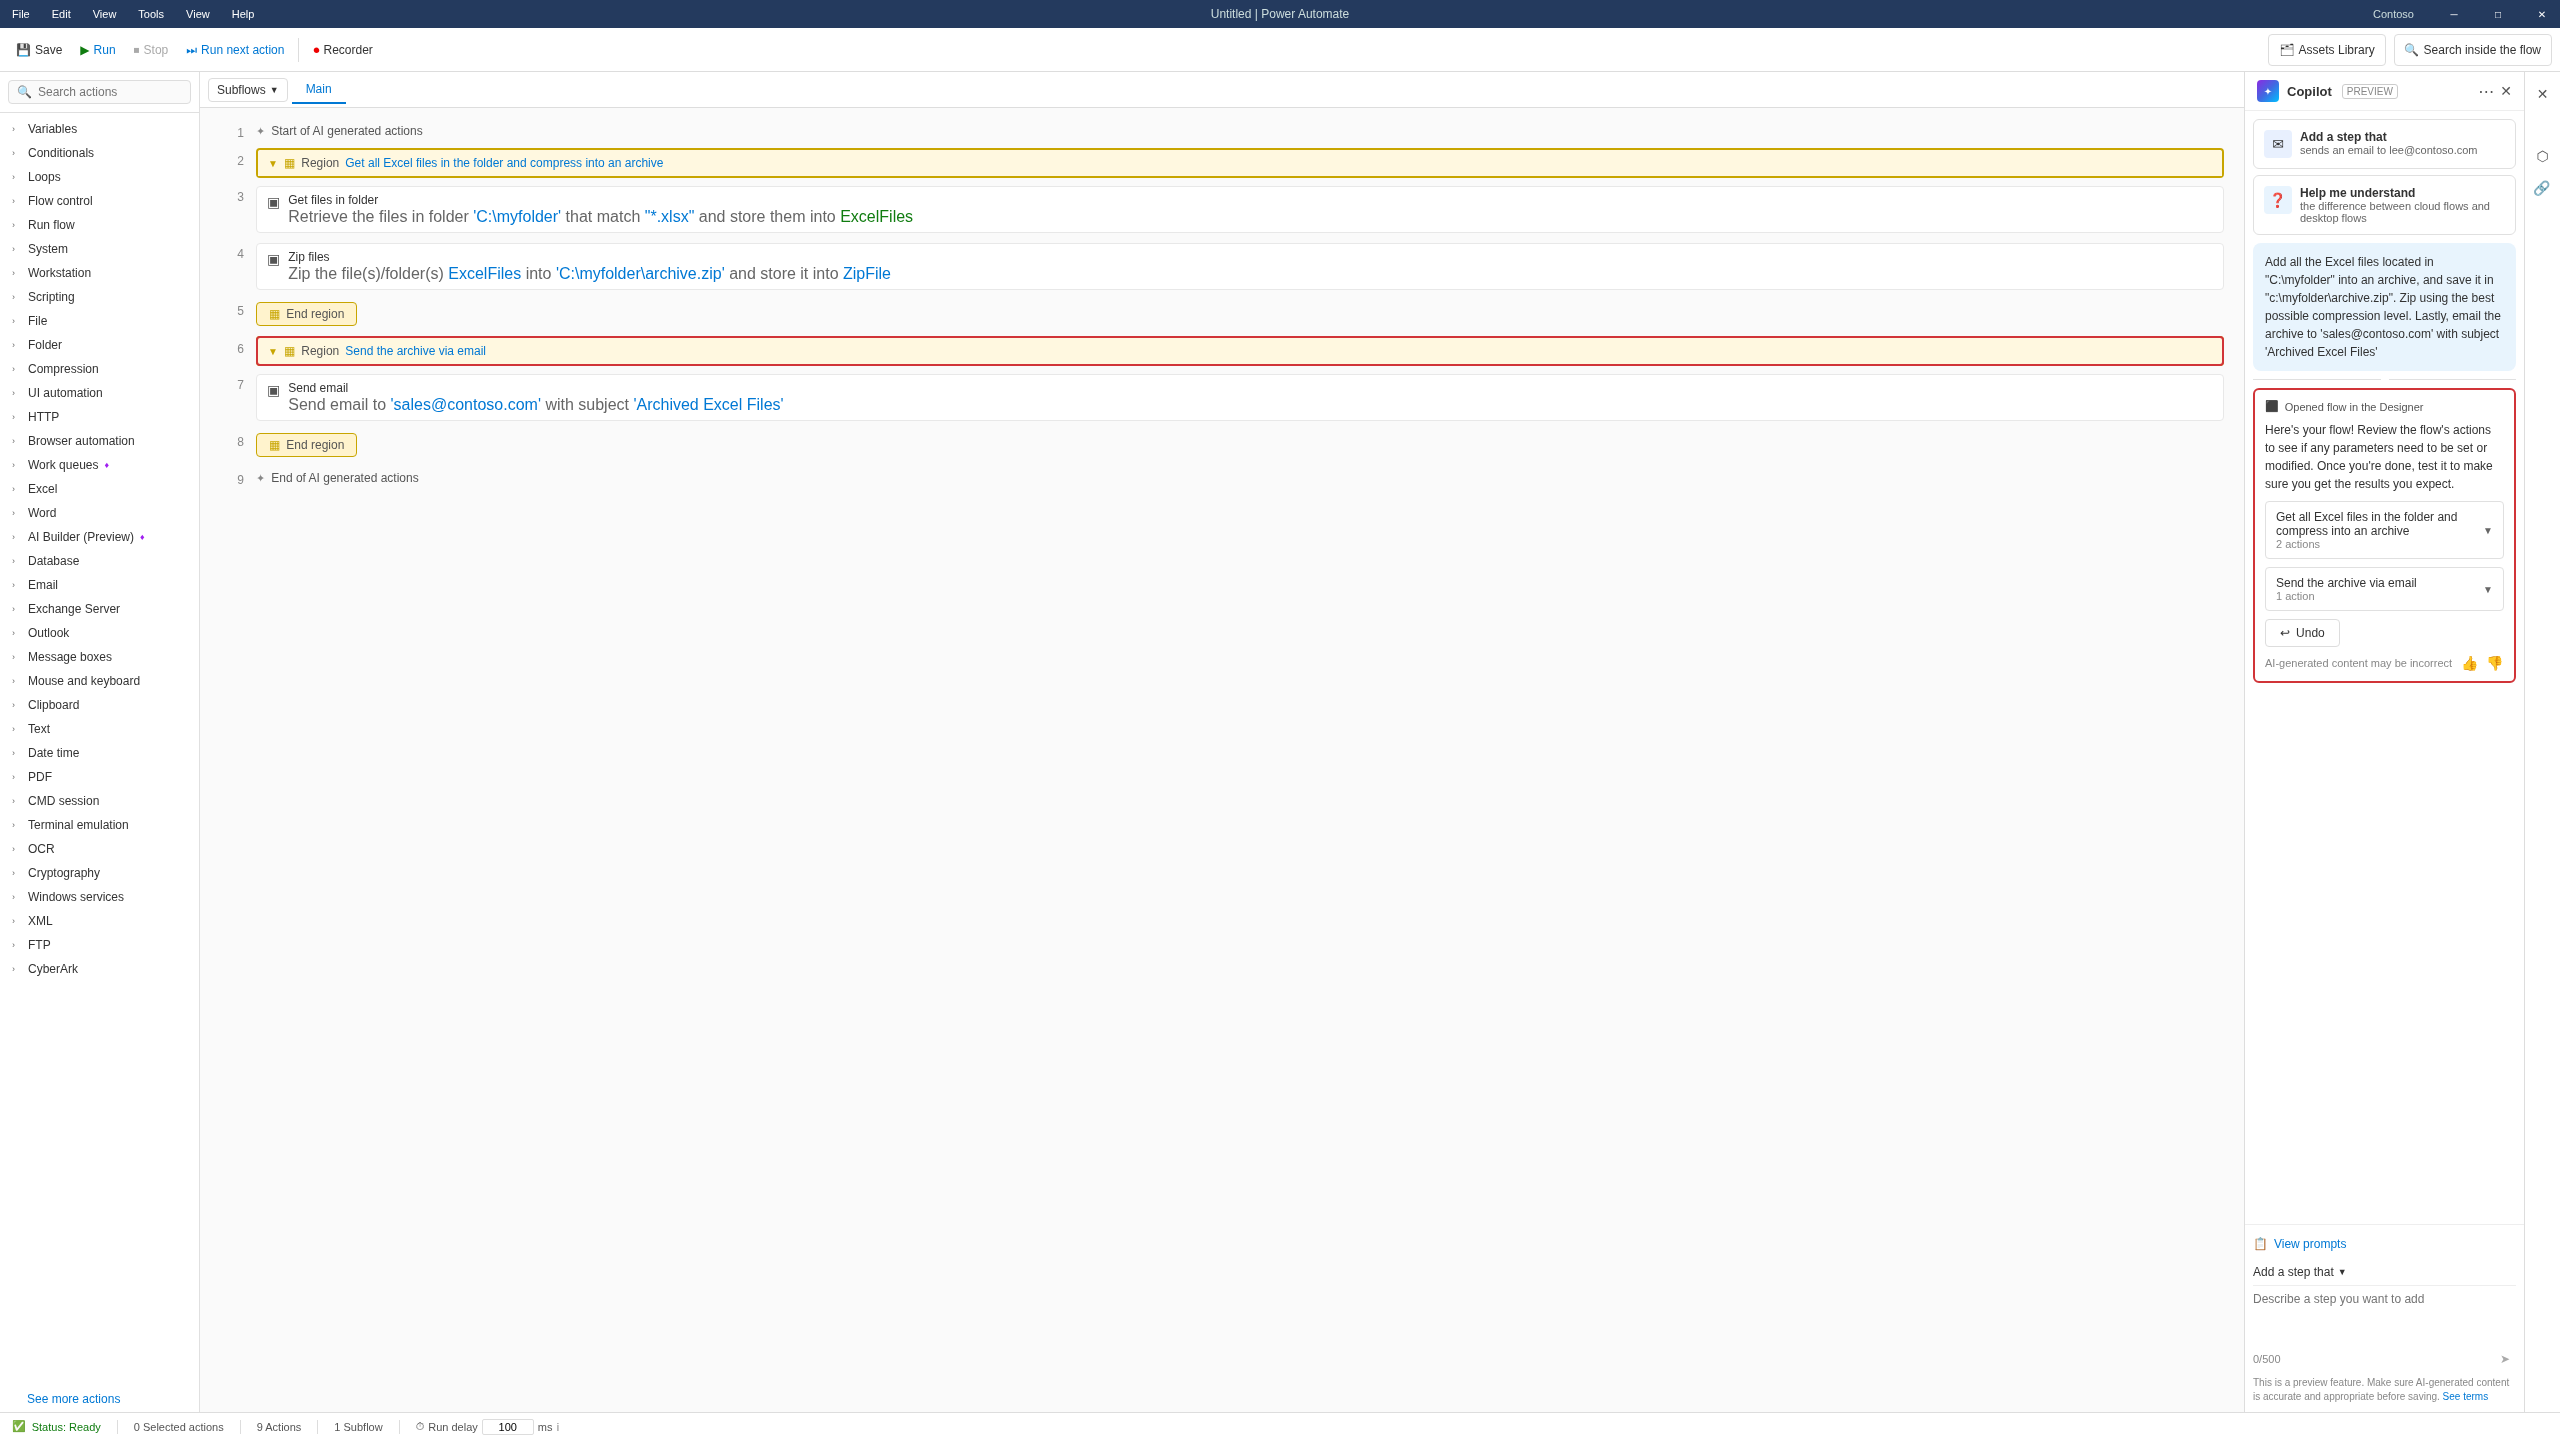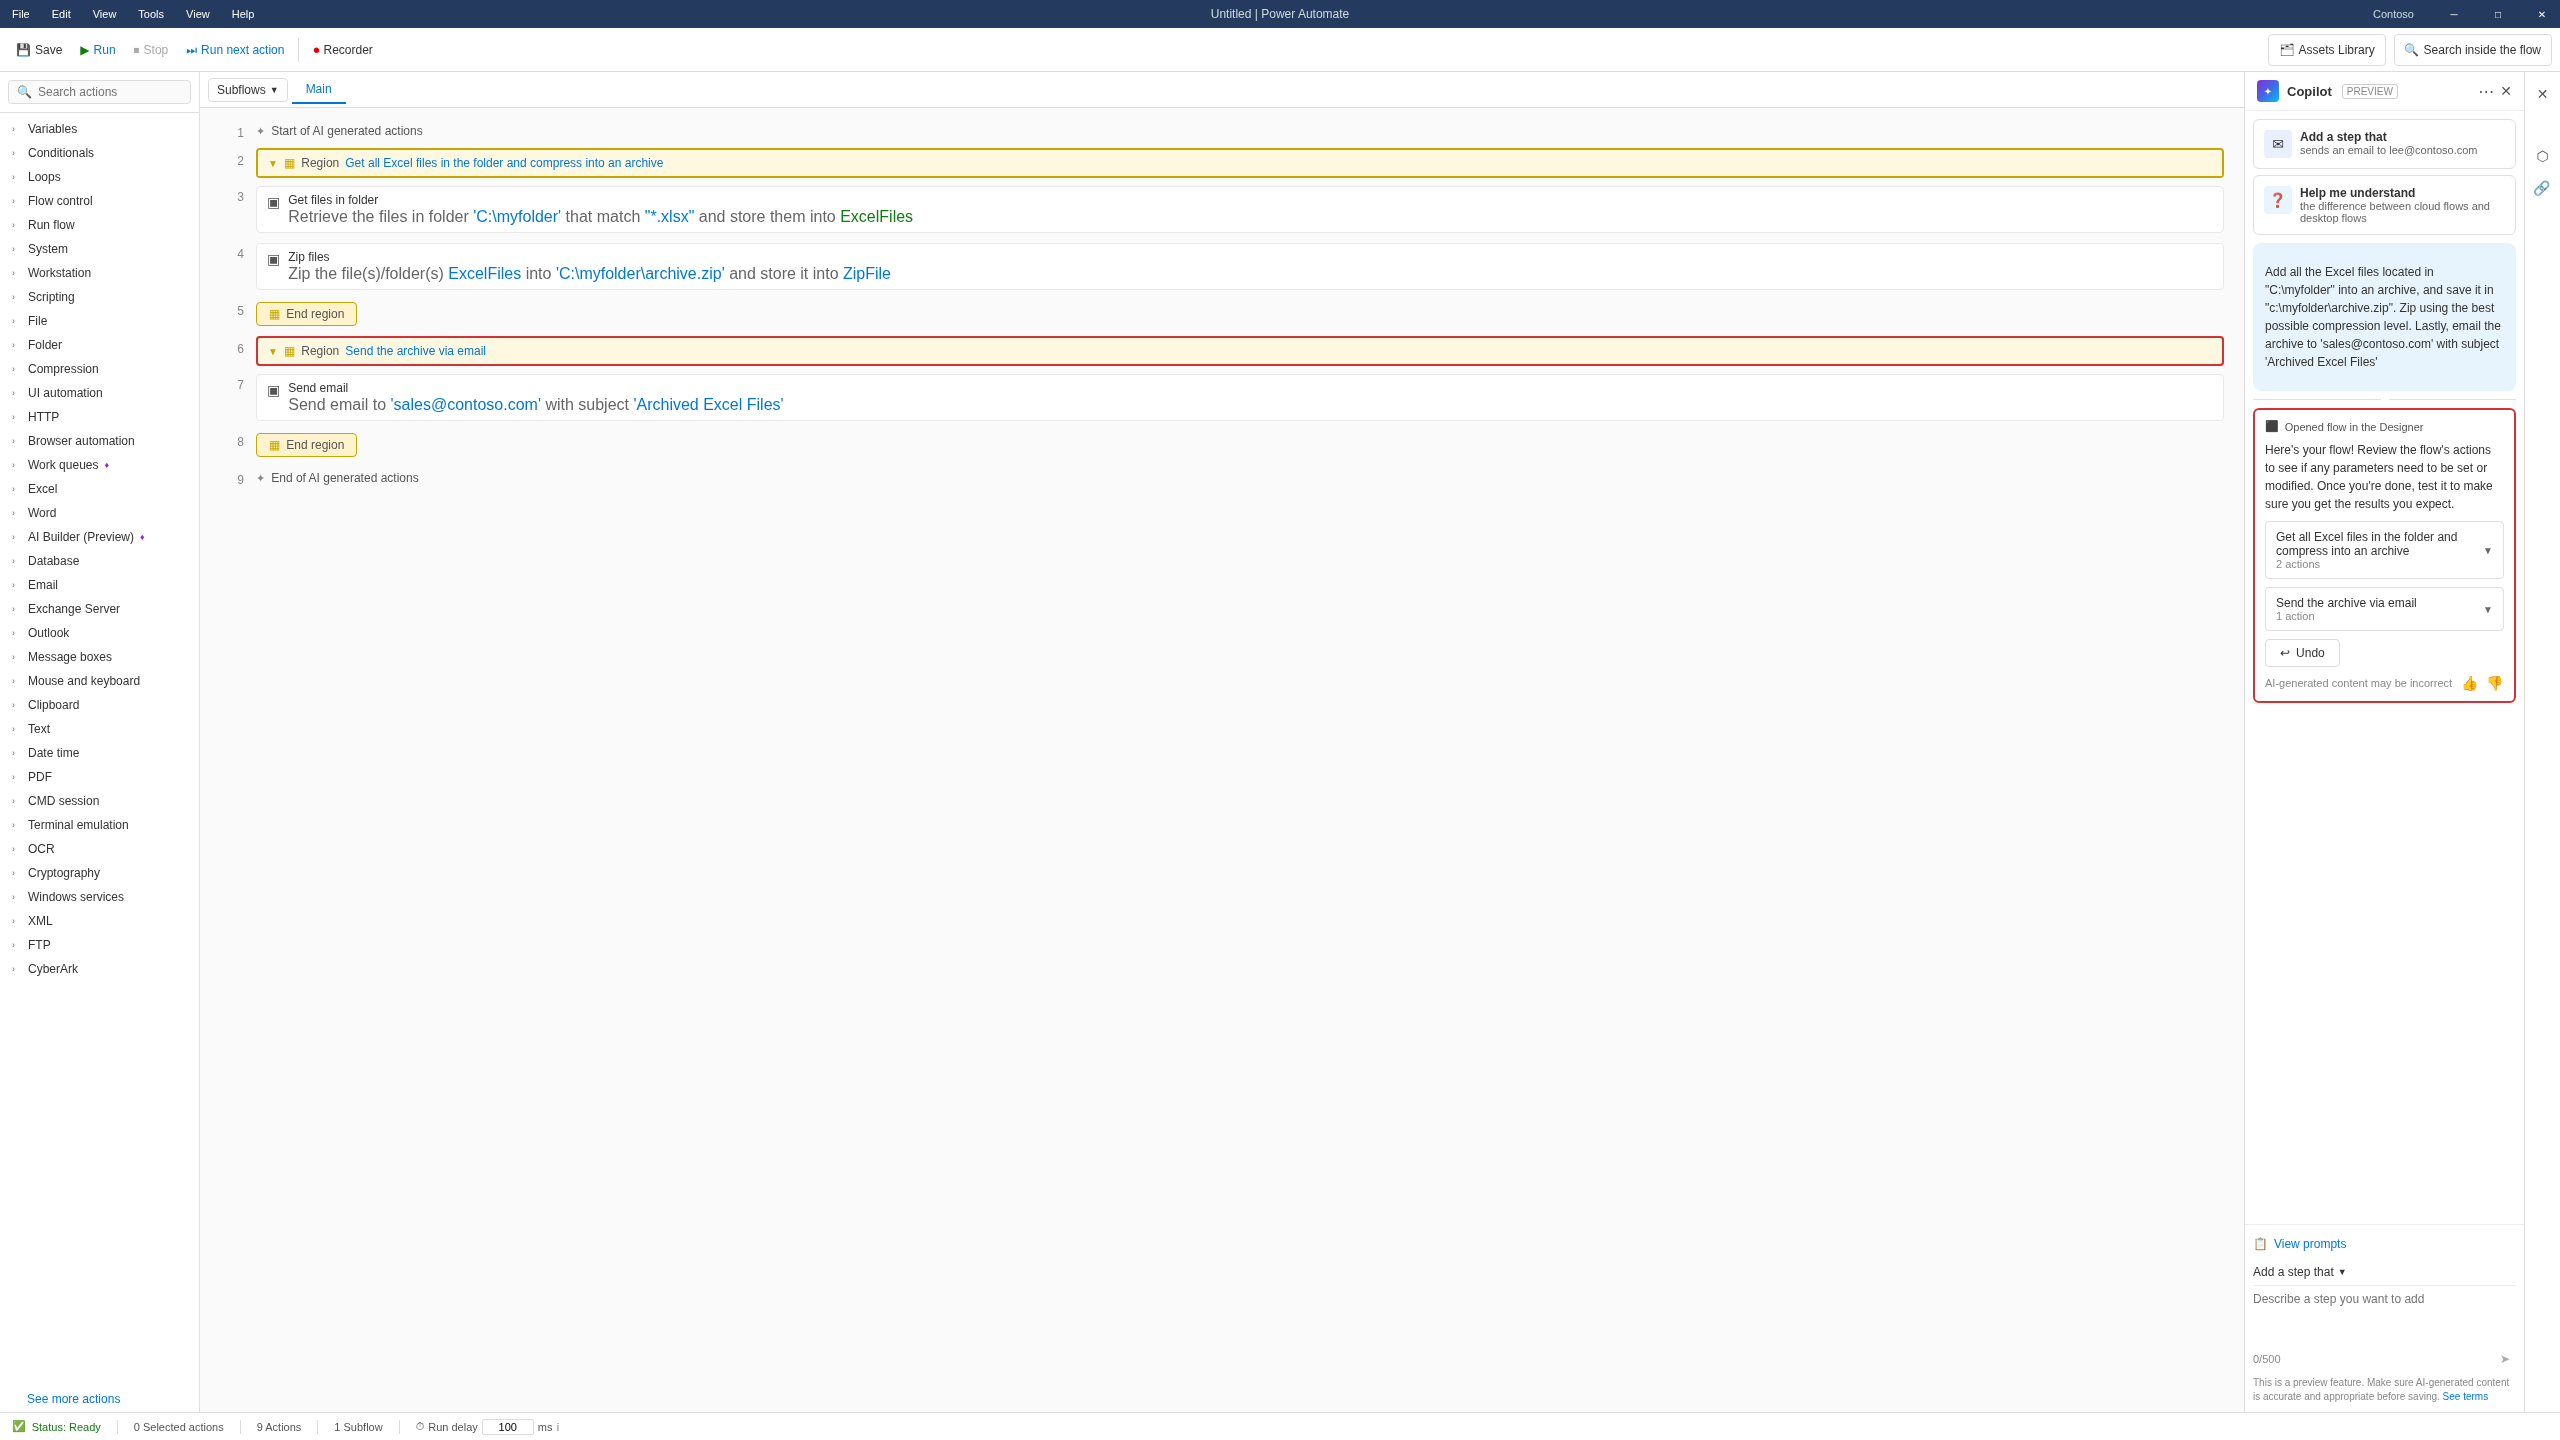--- a/index.html
+++ b/index.html
@@ -74,21 +74,21 @@
     .copilot-preview { font-size: 10px; color: #888; border: 1px solid #ccc; border-radius: 3px; padding: 1px 4px; margin-left: 2px; }
     .copilot-header-right { margin-left: auto; display: flex; align-items: center; gap: 6px; }
     .copilot-body { flex: 1; overflow-y: auto; padding: 8px; display: flex; flex-direction: column; gap: 8px; }
     .copilot-suggestions { display: flex; flex-direction: column; gap: 6px; }
     .suggestion-card { border: 1px solid #e0e0e0; border-radius: 6px; padding: 10px; cursor: pointer; display: flex; gap: 8px; }
     .suggestion-icon { width: 28px; height: 28px; background: #e8f0fe; border-radius: 4px; display: flex; align-items: center; justify-content: center; font-size: 14px; flex-shrink: 0; }
     .suggestion-text { font-size: 12px; color: #333; }
     .suggestion-text .bold { font-weight: 600; }
     .suggestion-sub { font-size: 11px; color: #666; }
 
-    .ai-message { background: #e8f4fd; border-radius: 8px; padding: 20px 12px; font-size: 12px; color: #333; line-height: 1.5; }
+    .ai-message { background: #e8f4fd; border-radius: 8px; padding: 10px 12px; font-size: 12px; color: #333; line-height: 1.5; }
 
     .copilot-divider { display: flex; align-items: center; gap: 8px; font-size: 11px; color: #888; }
     .copilot-divider::before, .copilot-divider::after { content: ''; flex: 1; height: 1px; background: #e0e0e0; }
 
     .opened-flow-section { border: 2px solid #d13438; border-radius: 6px; padding: 10px; display: flex; flex-direction: column; gap: 8px; }
     .opened-flow-label { display: flex; align-items: center; gap: 6px; font-size: 11px; color: #555; }
     .opened-flow-message { font-size: 12px; color: #333; line-height: 1.5; }
     .flow-group { border: 1px solid #e0e0e0; border-radius: 4px; }
     .flow-group-header { display: flex; align-items: center; justify-content: space-between; padding: 8px 10px; cursor: pointer; }
     .flow-group-title { font-size: 12px; font-weight: 500; color: #333; }

